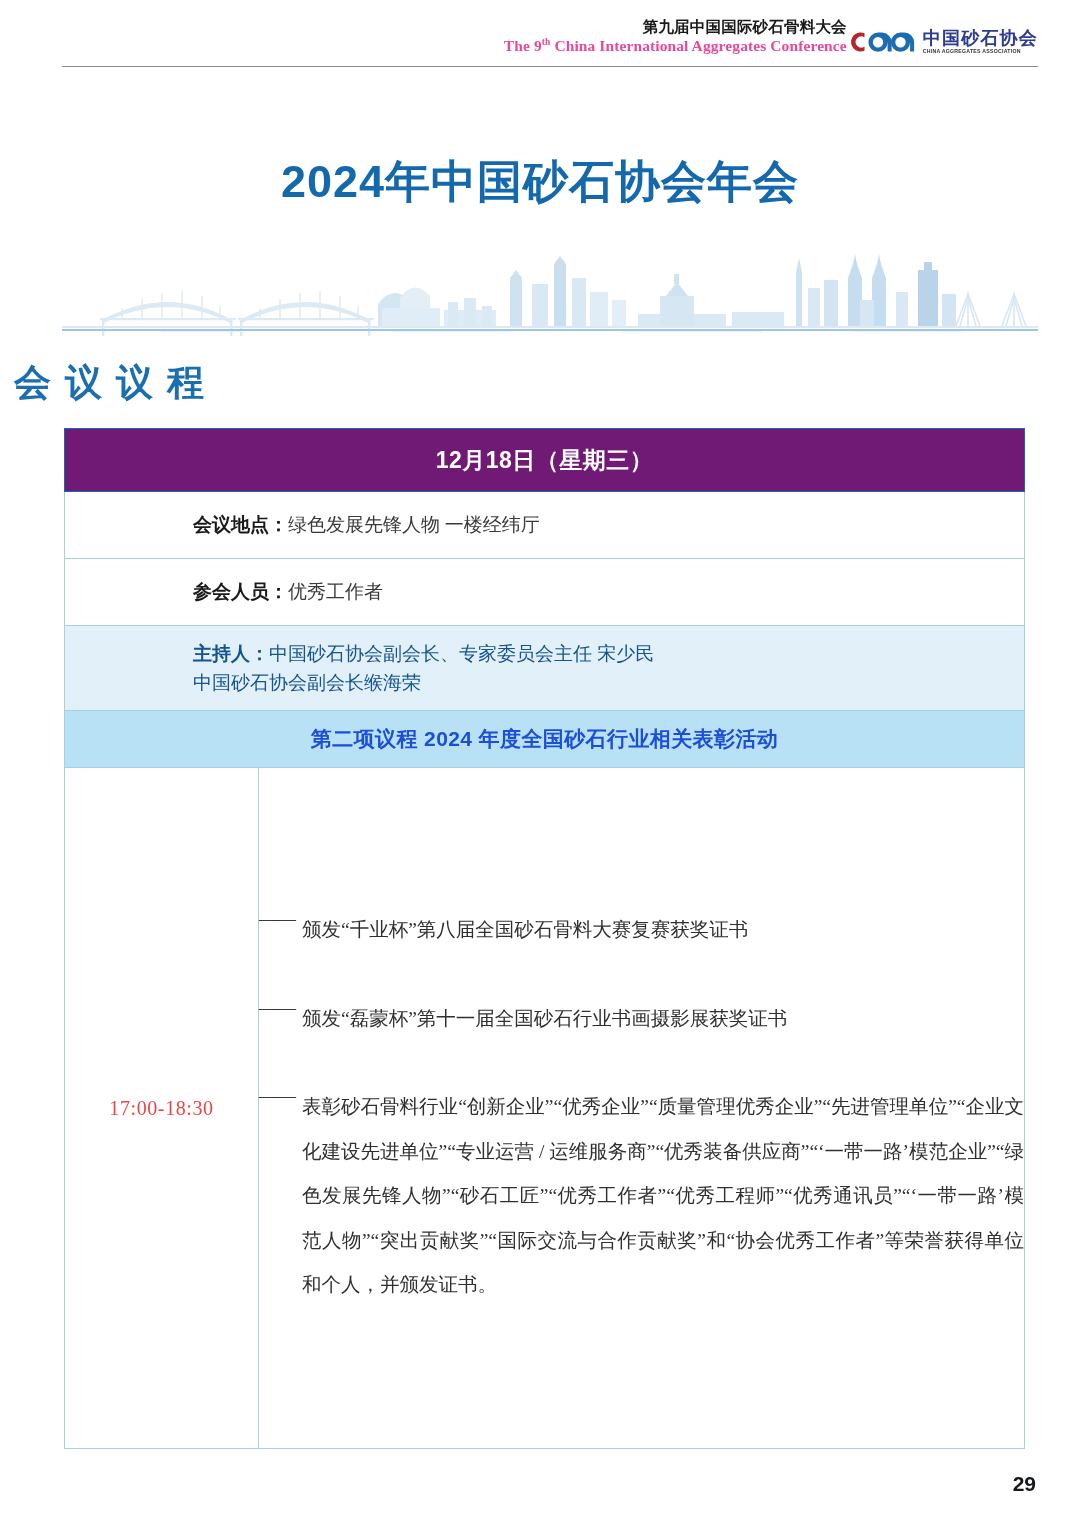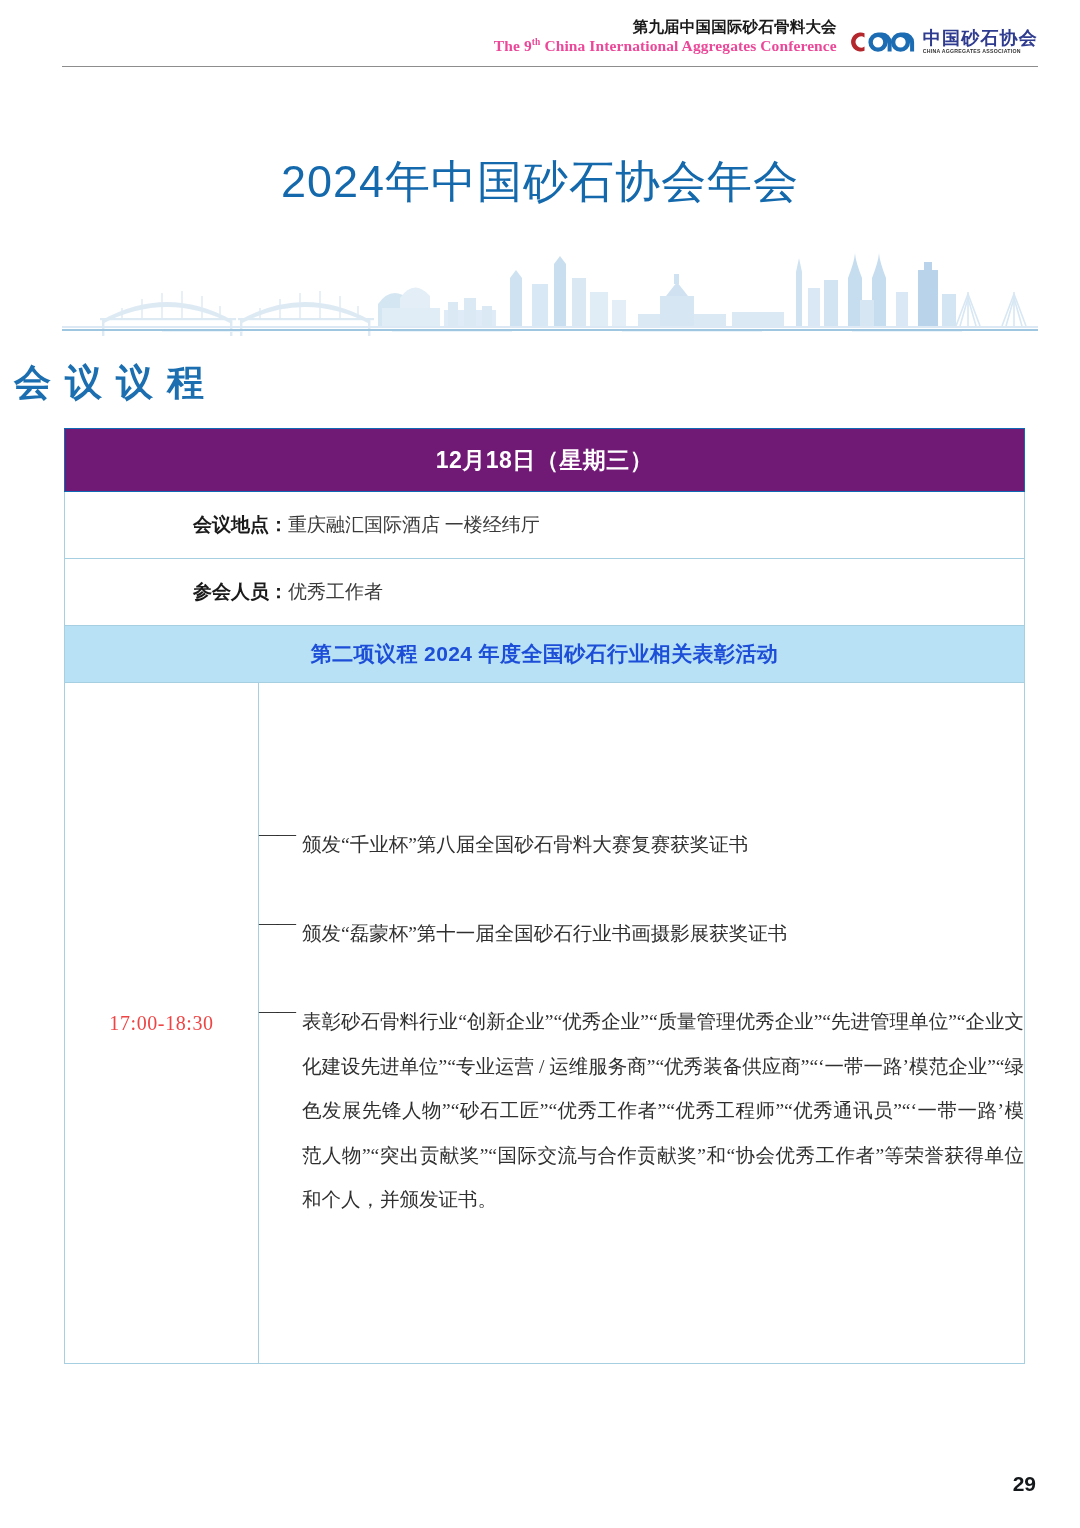--- a/index.html
+++ b/index.html
@@ -21,21 +21,20 @@
     top: 0; left: 0;
     width: 1080px;
     height: 68px;
   }
   .hdr-inner {
     position: absolute;
     right: 42px;
     top: 18px;
     display: flex;
     align-items: flex-end;
-    gap: 10px;
   }
   .hdr-text {
     text-align: right;
     line-height: 1.22;
   }
   .hdr-cn {
     font-family: "Liberation Serif", "DejaVu Serif", serif;
     font-size: 15.5px;
     font-weight: 700;
     color: #1a1a1a;
@@ -99,21 +98,21 @@
 
   
   .doc-title {
     position: absolute;
     top: 152px;
     left: 0;
     width: 1080px;
     text-align: center;
     font-family: "Liberation Sans", "DejaVu Sans", sans-serif;
     font-size: 45px;
-    font-weight: 400;
+    font-weight: 700;
     color: #1469ad;
     letter-spacing: 1px;
     white-space: nowrap;
   }
 
   
   .skyline-wrap {
     position: absolute;
     top: 248px;
     left: 62px;
@@ -374,24 +373,27 @@
 <table class="agenda-table">
   <colgroup>
     <col style="width:194px">
     <col style="width:766px">
   </colgroup>
   <tbody>
     <tr class="row-date">
       <td colspan="2">12月18日（星期三）</td>
     </tr>
     <tr class="row-info">
-      <td colspan="2"><span class="lbl">会议地点：</span><span>重庆融汇国际酒店  一楼经纬厅</span></td>
+      <td colspan="2"><span class="lbl">会议地点：</span><span>绿色发展先锋人物  一楼经纬厅</span></td>
     </tr>
     <tr class="row-info">
       <td colspan="2"><span class="lbl">参会人员：</span><span>优秀工作者</span></td>
+    </tr>
+    <tr class="row-host">
+      <td colspan="2"><span class="lbl">主持人：</span><span>中国砂石协会副会长、专家委员会主任  宋少民</span><br><span>中国砂石协会副会长缑海荣</span></td>
     </tr>
     <tr class="row-agenda">
       <td colspan="2">第二项议程  2024 年度全国砂石行业相关表彰活动</td>
     </tr>
     <tr class="row-content">
       <td class="cell-time">17:00-18:30</td>
       <td class="cell-body">
         <div class="bullet-line">
           <span class="dash">——</span>
           <span class="bl-text">颁发“千业杯”第八届全国砂石骨料大赛复赛获奖证书</span>

